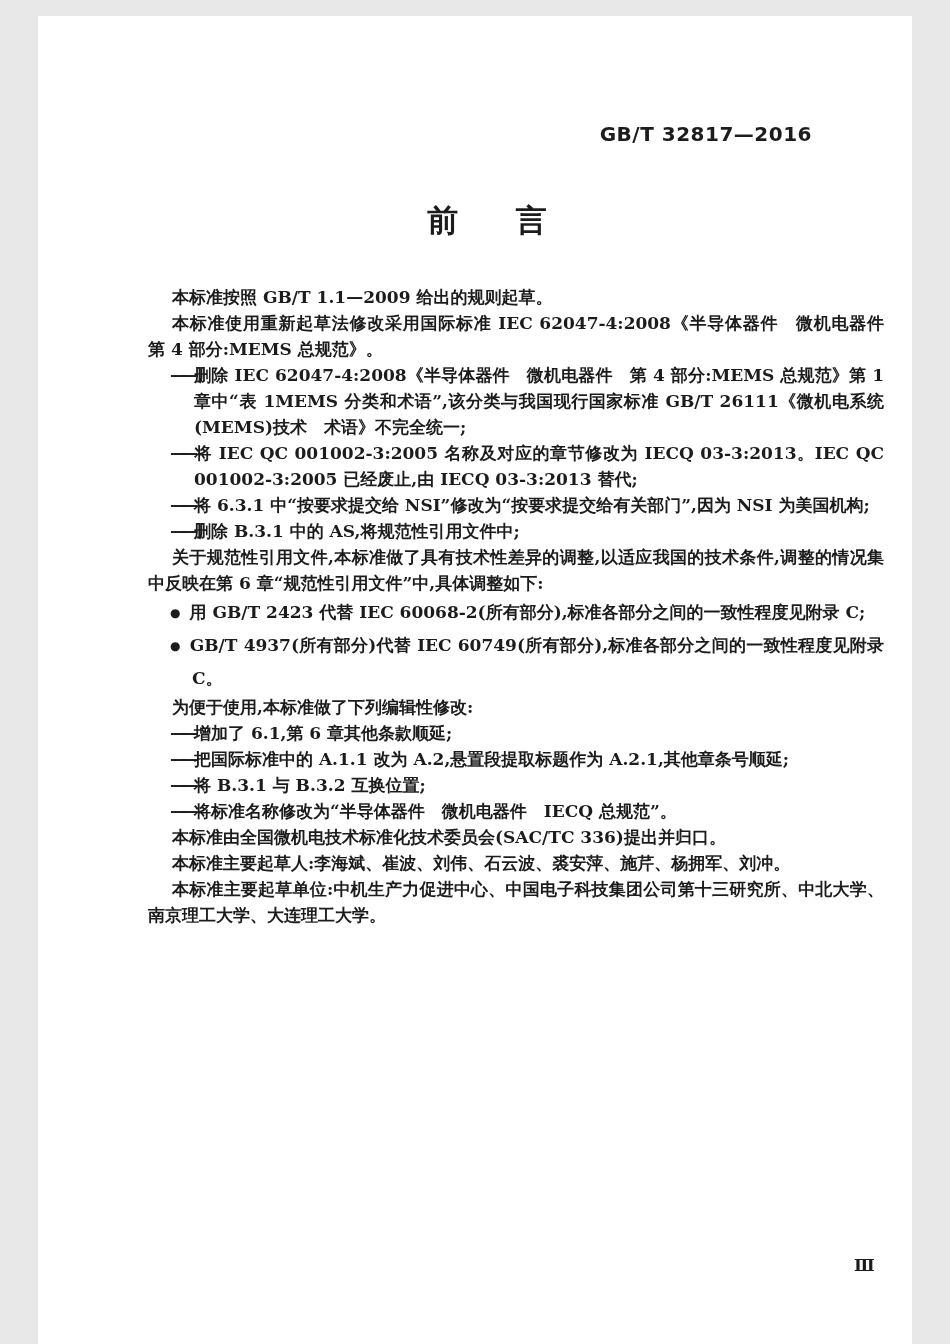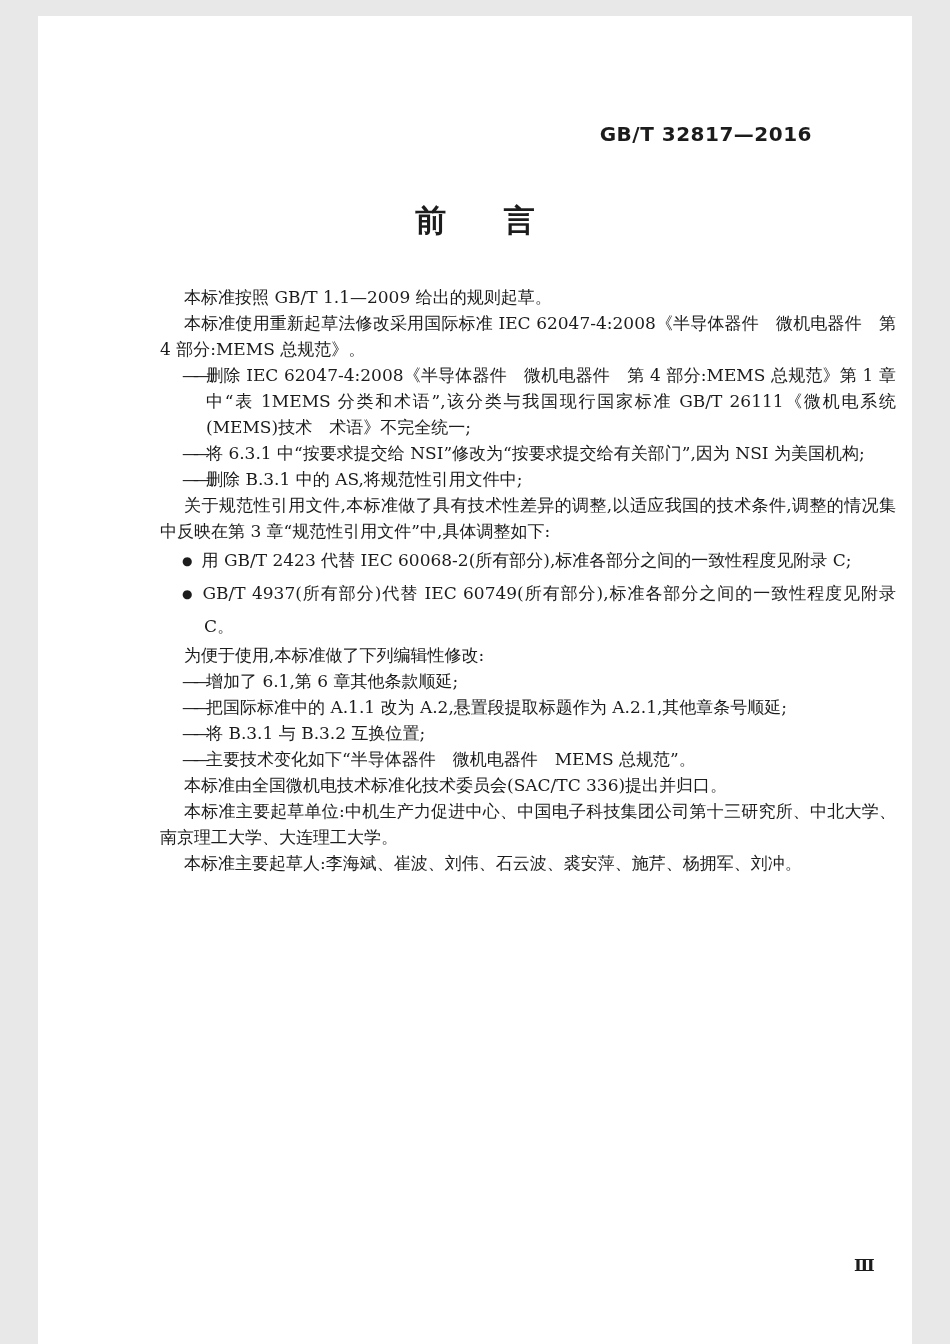--- a/index.html
+++ b/index.html
@@ -18,38 +18,39 @@
     top: 106px;
     right: 100px;
     font-family: "DejaVu Sans", "Liberation Sans", sans-serif;
     font-weight: bold;
     font-size: 20px;
     letter-spacing: 0.5px;
   }
   .fore-title {
     position: absolute;
     top: 184px;
-    left: 0;
+    left: 12px;
     width: 100%;
     text-align: center;
     font-family: "DejaVu Sans", "Liberation Sans", sans-serif;
     font-weight: bold;
     font-size: 31px;
     letter-spacing: 1.85em;
     text-indent: 1.85em; 
     white-space: nowrap;
   }
   .content {
     position: absolute;
     top: 268px;
-    left: 122px;
+    left: 110px;
     width: 736px;
     font-size: 17px;
     line-height: 26px;
     text-align: justify;
+    font-weight: bold;
   }
   .blk { margin: 0; }
   .para { text-indent: 24px; }
   .dash { padding-left: 46px; text-indent: -24px; }
   .dash .marker { letter-spacing: -6px; margin-right: 2px; }
   .bullet { padding-left: 44px; text-indent: -22px; line-height: 32px; }
   .bullet .marker { font-size: 12px; margin-right: 9px; vertical-align: 1px; }
   .page-number {
     position: absolute;
     top: 1239px;
@@ -69,46 +70,47 @@
 
   <div class="content">
 
     <p class="blk para"><span>本标准按照 GB/T 1.1—2009 给出的规则起草。</span></p>
 
     <p class="blk para"><span>本标准使用重新起草法修改采用国际标准 IEC 62047-4:2008《半导体器件　微机电器件　第 4 部分:MEMS 总规范》。</span></p>
 
 
     <p class="blk dash"><span class="marker">——</span><span>删除 IEC 62047-4:2008《半导体器件　微机电器件　第 4 部分:MEMS 总规范》第 1 章中“表 1MEMS 分类和术语”,该分类与我国现行国家标准 GB/T 26111《微机电系统(MEMS)技术　术语》不完全统一;</span></p>
 
+    <p class="blk dash"><span class="marker">——</span><span>将 IEC QC 001002-3:2005 名称及对应的章节修改为 IECQ 03-3:2013。IEC QC 001002-3:2005 已经废止,由 IECQ 03-3:2013 替代;</span></p>
 
     <p class="blk dash"><span class="marker">——</span><span>将 6.3.1 中“按要求提交给 NSI”修改为“按要求提交给有关部门”,因为 NSI 为美国机构;</span></p>
 
     <p class="blk dash"><span class="marker">——</span><span>删除 B.3.1 中的 AS,将规范性引用文件中;</span></p>
 
 
-    <p class="blk para"><span>关于规范性引用文件,本标准做了具有技术性差异的调整,以适应我国的技术条件,调整的情况集中反映在第 3 章“规范性引用文件”中,具体调整如下:</span></p>
+    <p class="blk para"><span>关于规范性引用文件,本标准做了具有技术性差异的调整,以适应我国的技术条件,调整的情况集中反映在第 6 章“规范性引用文件”中,具体调整如下:</span></p>
 
     <p class="blk bullet"><span class="marker">●</span><span>用 GB/T 2423 代替 IEC 60068-2(所有部分),标准各部分之间的一致性程度见附录 C;</span></p>
 
 
     <p class="blk bullet"><span class="marker">●</span><span>GB/T 4937(所有部分)代替 IEC 60749(所有部分),标准各部分之间的一致性程度见附录 C。</span></p>
 
     <p class="blk para"><span>为便于使用,本标准做了下列编辑性修改:</span></p>
 
     <p class="blk dash"><span class="marker">——</span><span>增加了 6.1,第 6 章其他条款顺延;</span></p>
 
     <p class="blk dash"><span class="marker">——</span><span>把国际标准中的 A.1.1 改为 A.2,悬置段提取标题作为 A.2.1,其他章条号顺延;</span></p>
 
     <p class="blk dash"><span class="marker">——</span><span>将 B.3.1 与 B.3.2 互换位置;</span></p>
 
-    <p class="blk dash"><span class="marker">——</span><span>主要技术变化如下“半导体器件　微机电器件　MEMS 总规范”。</span></p>
+    <p class="blk dash"><span class="marker">——</span><span>将标准名称修改为“半导体器件　微机电器件　IECQ 总规范”。</span></p>
 
     <p class="blk para"><span>本标准由全国微机电技术标准化技术委员会(SAC/TC 336)提出并归口。</span></p>
 
+    <p class="blk para"><span>本标准主要起草人:李海斌、崔波、刘伟、石云波、裘安萍、施芹、杨拥军、刘冲。</span></p>
+
     <p class="blk para"><span>本标准主要起草单位:中机生产力促进中心、中国电子科技集团公司第十三研究所、中北大学、南京理工大学、大连理工大学。</span></p>
-
-    <p class="blk para"><span>本标准主要起草人:李海斌、崔波、刘伟、石云波、裘安萍、施芹、杨拥军、刘冲。</span></p>
 
   </div>
 
   <div class="page-number">Ⅲ</div>
 
 </div>
 
 </body></html>

